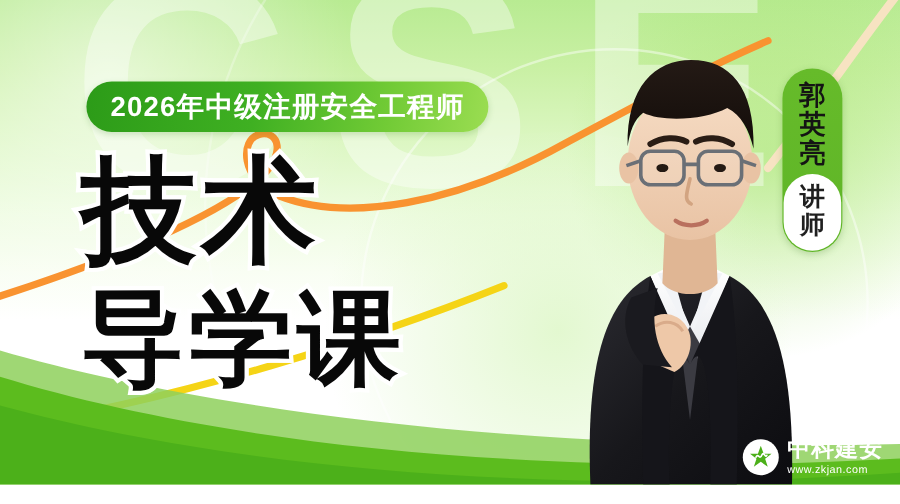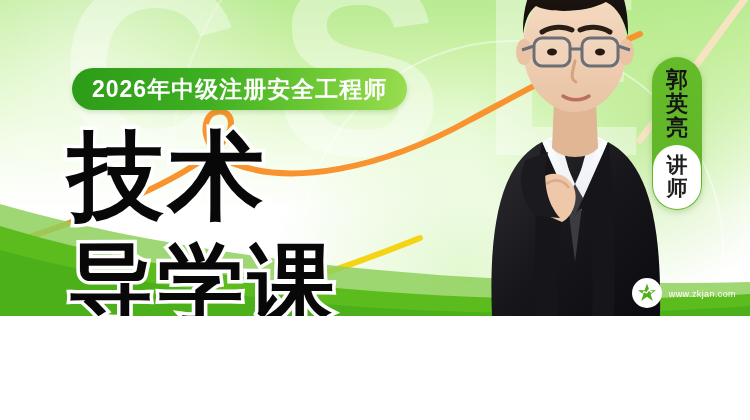--- a/index.html
+++ b/index.html
@@ -3,21 +3,21 @@
 <meta charset="utf-8">
 <style>
   html, body {
     margin: 0;
     padding: 0;
     background: #ffffff;
   }
   #stage {
     position: relative;
     width: 750px;
-    height: 316px;
+    height: 404px;
     overflow: hidden;
     font-family: "Liberation Sans", "DejaVu Sans", sans-serif;
     background: linear-gradient(180deg,
         #b8eb92 0%,
         #c9f0a4 14%,
         #ddf7c4 30%,
         #eefce1 44%,
         #f9fef3 56%,
         #ffffff 66%,
         #ffffff 100%);
@@ -318,17 +318,18 @@
 
   <div class="brand">
     <span class="brand-mark">
       <svg width="26" height="26" viewBox="0 0 26 26" xmlns="http://www.w3.org/2000/svg">
         <circle cx="13" cy="13" r="13" fill="#ffffff"></circle>
         <path d="M13 3.5 L15.4 10.2 L22 10.2 L16.6 14.2 L18.8 21 L13 16.8 L7.2 21 L9.4 14.2 L4 10.2 L10.6 10.2 Z" fill="#4cb01a"></path>
         <path d="M9 13 C11 9 12 16 14 11 C15.4 7.6 16.6 14 18 11.4" stroke="#ffffff" stroke-width="1.4" fill="none" stroke-linecap="round"></path>
       </svg>
     </span>
     <span class="brand-text">
+      <span class="brand-name">中科建安</span>
       <span class="brand-url">www.zkjan.com</span>
     </span>
   </div>
 
 </div>
 
 </body></html>

